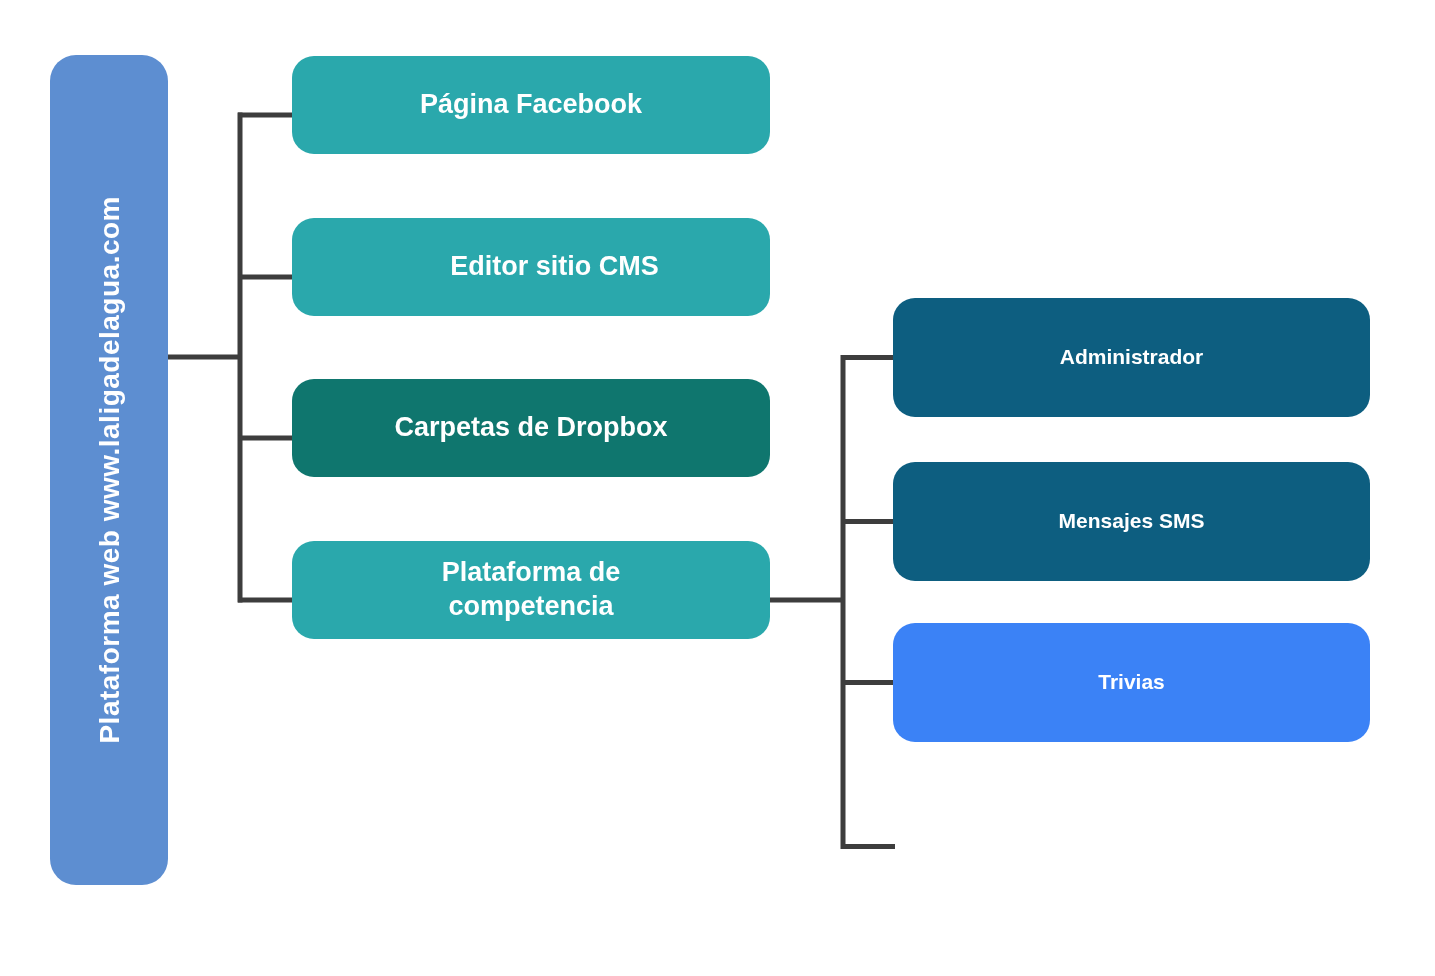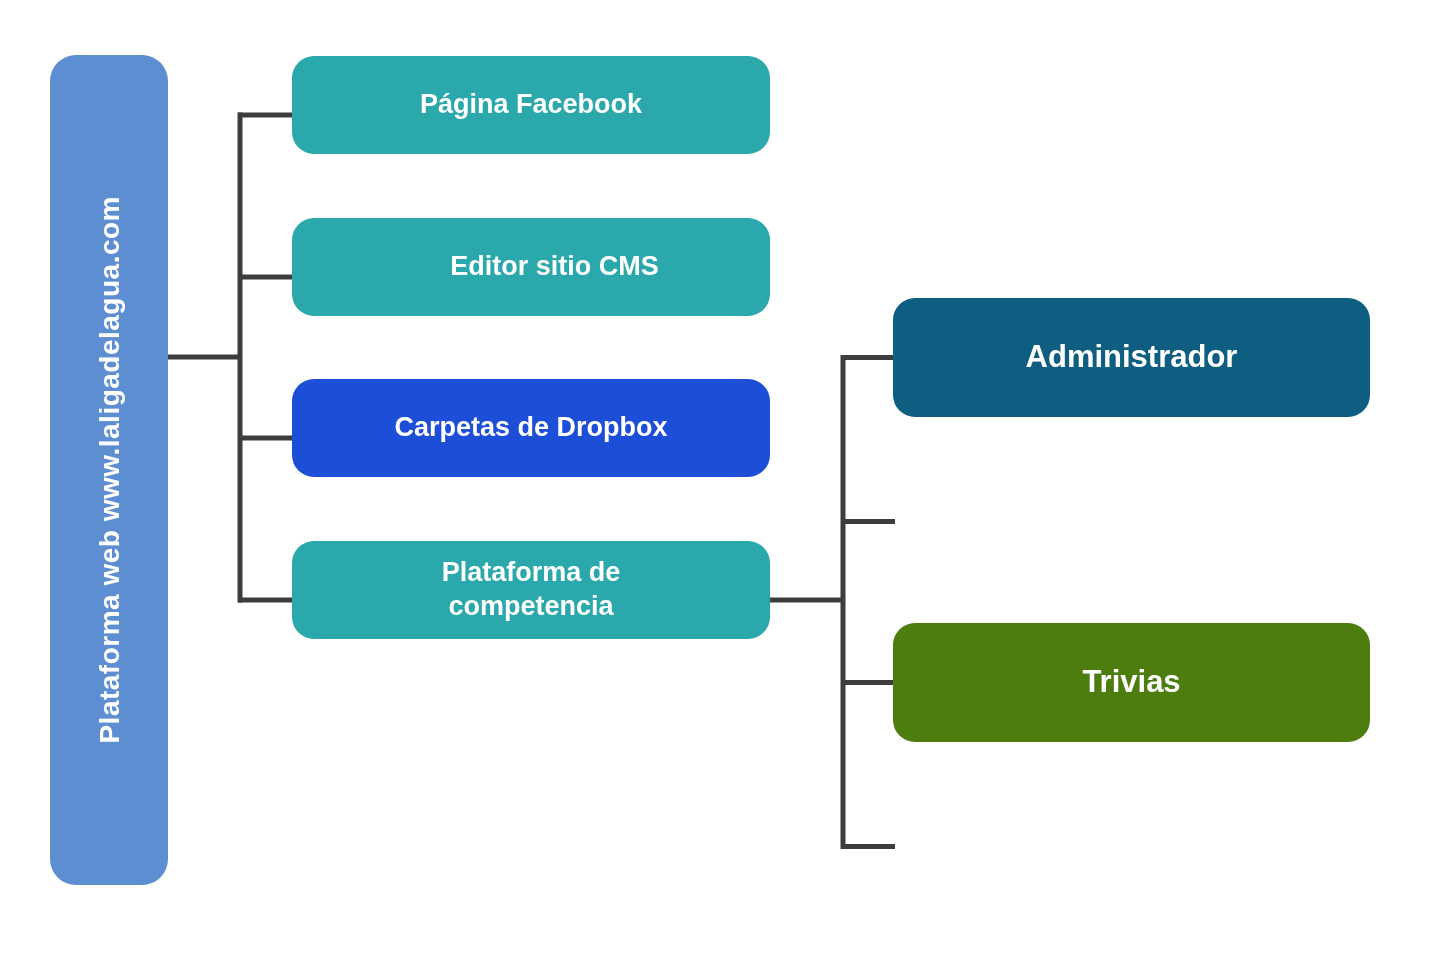--- a/index.html
+++ b/index.html
@@ -50,21 +50,21 @@
     width: 478px;
     height: 98px;
     border-radius: 22px;
     font-size: 27px;
   }
   .node-l2 {
     left: 893px;
     width: 477px;
     height: 119px;
     border-radius: 22px;
-    font-size: 31px;
+    font-size: 21px;
   }
   .node .label {
     line-height: 1.25;
   }
   .node .label.wrap {
     max-width: 300px;
   }
   
   #l1-0 { top: 56px; }
   #l1-1 { top: 218px; }
@@ -106,27 +106,30 @@
   <div class="node node-root" id="root-node" style="background: rgb(93, 142, 209);">
     <span class="vtext label">Plataforma web www.laligadelagua.com</span>
   </div>
 
   <div class="node node-l1" id="l1-0" style="background: rgb(42, 168, 172);">
     <span class="label">Página Facebook</span>
   </div>
   <div class="node node-l1" id="l1-1" style="background: rgb(42, 168, 172); padding-left: 47px;">
     <span class="label">Editor sitio CMS</span>
   </div>
-  <div class="node node-l1" id="l1-2" style="background: #1d4ed8;">
+  <div class="node node-l1" id="l1-2" style="background: #0f766e;">
     <span class="label">Carpetas de Dropbox</span>
   </div>
   <div class="node node-l1" id="l1-3" style="background: rgb(42, 168, 172);">
     <span class="label wrap">Plataforma de competencia</span>
   </div>
 
   <div class="node node-l2" id="l2-0" style="background: rgb(13, 94, 128);">
     <span class="label">Administrador</span>
   </div>
-  <div class="node node-l2" id="l2-2" style="background: #4d7c0f;">
+  <div class="node node-l2" id="l2-1" style="background: rgb(13, 94, 128);">
+    <span class="label">Mensajes SMS</span>
+  </div>
+  <div class="node node-l2" id="l2-2" style="background: #3b82f6;">
     <span class="label">Trivias</span>
   </div>
 
 </div>
 
 </body></html>

